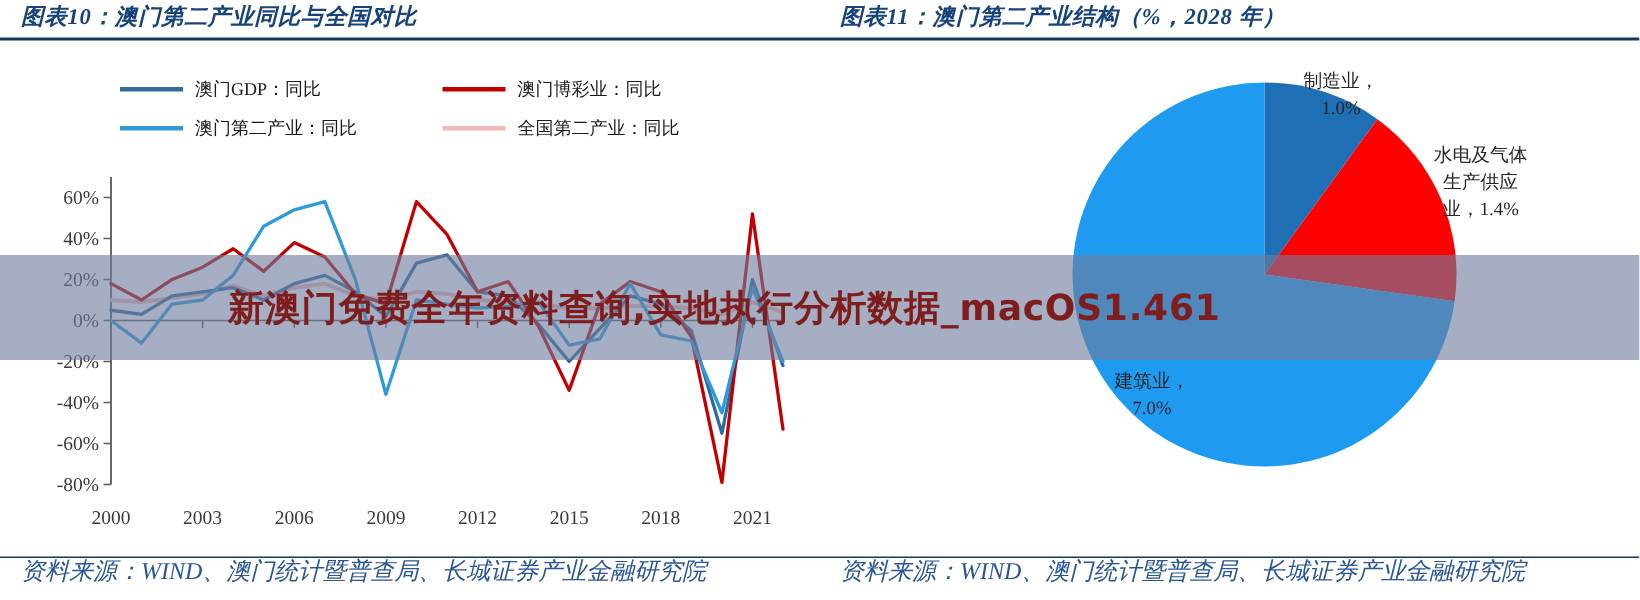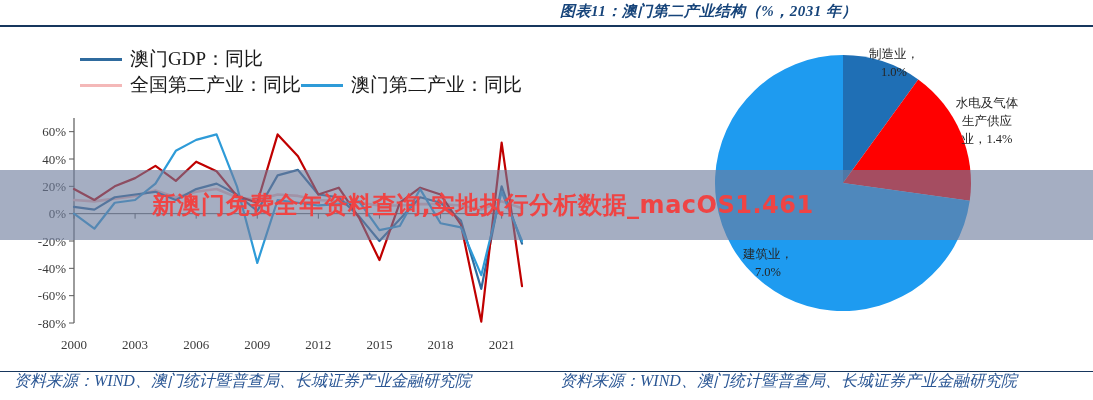--- a/index.html
+++ b/index.html
@@ -45,21 +45,21 @@
     width:420px;
   }
   .legend-row{display:flex;align-items:center;height:26px;}
   .legend-item{display:flex;align-items:center;white-space:nowrap;}
   .legend-item.slot1{width:215px;}
   .legend-swatch{
     display:inline-block;width:42px;height:3px;margin-right:8px;flex:0 0 auto;
   }
   .legend-label{
     font-family:"Liberation Serif", serif;
-    font-size:19px;color:#1a1a1a;
+    font-size:12px;color:#1a1a1a;
   }
 
   
   .linechart{position:absolute;left:12px;top:108px;width:546px;height:250px;}
   .linechart svg{display:block;}
 
   .axis-text{
     font-family:"Liberation Serif", serif;
     font-size:13px;fill:#3a3a3a;
   }
@@ -79,48 +79,53 @@
     z-index:40;pointer-events:none;
   }
   .wm-text{
     position:absolute;left:0;top:170px;width:1093px;height:70px;
     display:flex;align-items:center;
     z-index:41;pointer-events:none;
   }
   .wm-text span{
     margin-left:152px;
     font-family:"DejaVu Sans", sans-serif;
-    font-weight:bold;font-size:24px;color:#ef4444;
+    font-weight:bold;font-size:24px;color:#7f1d1d;
     letter-spacing:.5px;white-space:nowrap;
   }
 </style>
 </head>
 <body>
 
 <div class="page">
 
   <div class="panel panel-left">
 
+    <div class="fig-title">图表10：澳门第二产业同比与全国对比</div>
     <div class="title-rule"></div>
 
     <div class="legend">
       <div class="legend-row">
         <div class="legend-item slot1">
           <span class="legend-swatch" style="background:#2f6b9e;"></span>
           <span class="legend-label">澳门GDP：同比</span>
         </div>
+        <div class="legend-item">
+          <span class="legend-swatch" style="background:#c00000;"></span>
+          <span class="legend-label">澳门博彩业：同比</span>
+        </div>
       </div>
       <div class="legend-row">
+        <div class="legend-item slot1">
+          <span class="legend-swatch" style="background:#2e9bd8;"></span>
+          <span class="legend-label">澳门第二产业：同比</span>
+        </div>
         <div class="legend-item">
           <span class="legend-swatch" style="background:#f4b8b8;"></span>
           <span class="legend-label">全国第二产业：同比</span>
-        </div>
-        <div class="legend-item slot1">
-          <span class="legend-swatch" style="background:#2e9bd8;"></span>
-          <span class="legend-label">澳门第二产业：同比</span>
         </div>
       </div>
     </div>
 
     <div class="linechart">
       <svg id="line-svg" width="546" height="250" viewBox="0 0 546 250">
           <text x="54" y="28.166666666666657" text-anchor="end" class="axis-text">60%</text>
           <line x1="57" y1="23.666666666666657" x2="62" y2="23.666666666666657" stroke="#595959" stroke-width="1"></line>
           <text x="54" y="55.5" text-anchor="end" class="axis-text">40%</text>
           <line x1="57" y1="51" x2="62" y2="51" stroke="#595959" stroke-width="1"></line>
@@ -160,21 +165,21 @@
           <polyline points="62.00,105.67 82.36,120.70 102.73,94.73 123.09,92.00 143.45,75.60 163.82,42.80 184.18,31.87 204.55,26.40 224.91,78.33 245.27,154.87 265.64,92.00 286.00,94.73 306.36,97.47 326.73,96.10 347.09,93.37 367.45,122.07 387.82,117.97 408.18,81.07 428.55,115.23 448.91,119.33 469.27,167.17 489.64,83.80 510.00,133.00" fill="none" stroke="#2e9bd8" stroke-width="2.2" stroke-linejoin="round" stroke-linecap="round"></polyline>
         </svg>
     </div>
 
     <div class="source-rule"></div>
     <div class="fig-source">资料来源：WIND、澳门统计暨普查局、长城证券产业金融研究院</div>
   </div>
 
   <div class="panel panel-right">
 
-    <div class="fig-title">图表11：澳门第二产业结构（%，2031 年）</div>
+    <div class="fig-title">图表11：澳门第二产业结构（%，2028 年）</div>
     <div class="title-rule"></div>
 
     <div class="piewrap">
       <svg id="pie-svg" width="547" height="320" viewBox="0 0 547 320">
           <path d="M 285 147 L 285.00 19.00 A 128 128 0 0 1 360.24 43.45 Z" fill="#1f6fb5"></path>
           <path d="M 285 147 L 360.24 43.45 A 128 128 0 0 1 411.75 164.81 Z" fill="#ff0000"></path>
           <path d="M 285 147 L 411.75 164.81 A 128 128 0 1 1 285.00 19.00 Z" fill="#1e9bf0"></path>
           <text x="336" y="22" text-anchor="middle" class="pie-label">制造业，</text>
           <text x="336" y="40" text-anchor="middle" class="pie-label">1.0%</text>
           <text x="429" y="71" text-anchor="middle" class="pie-label">水电及气体</text>

